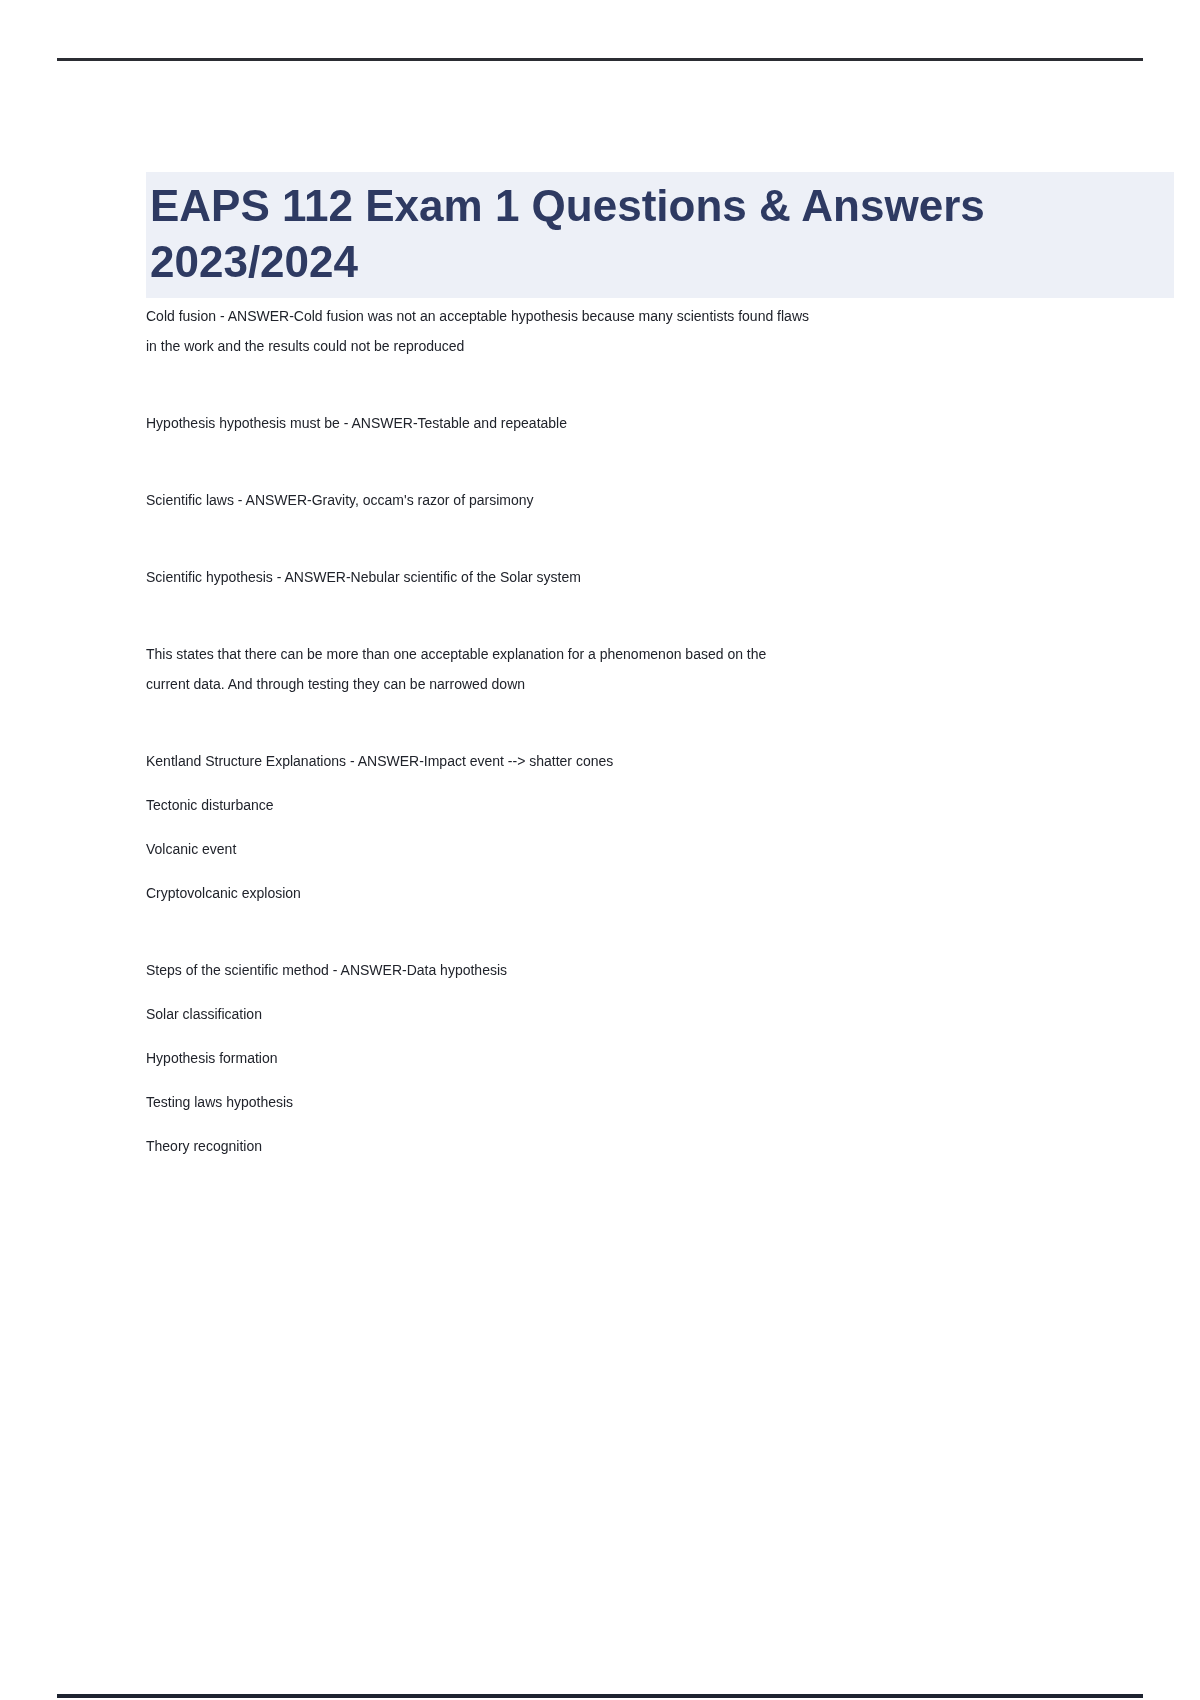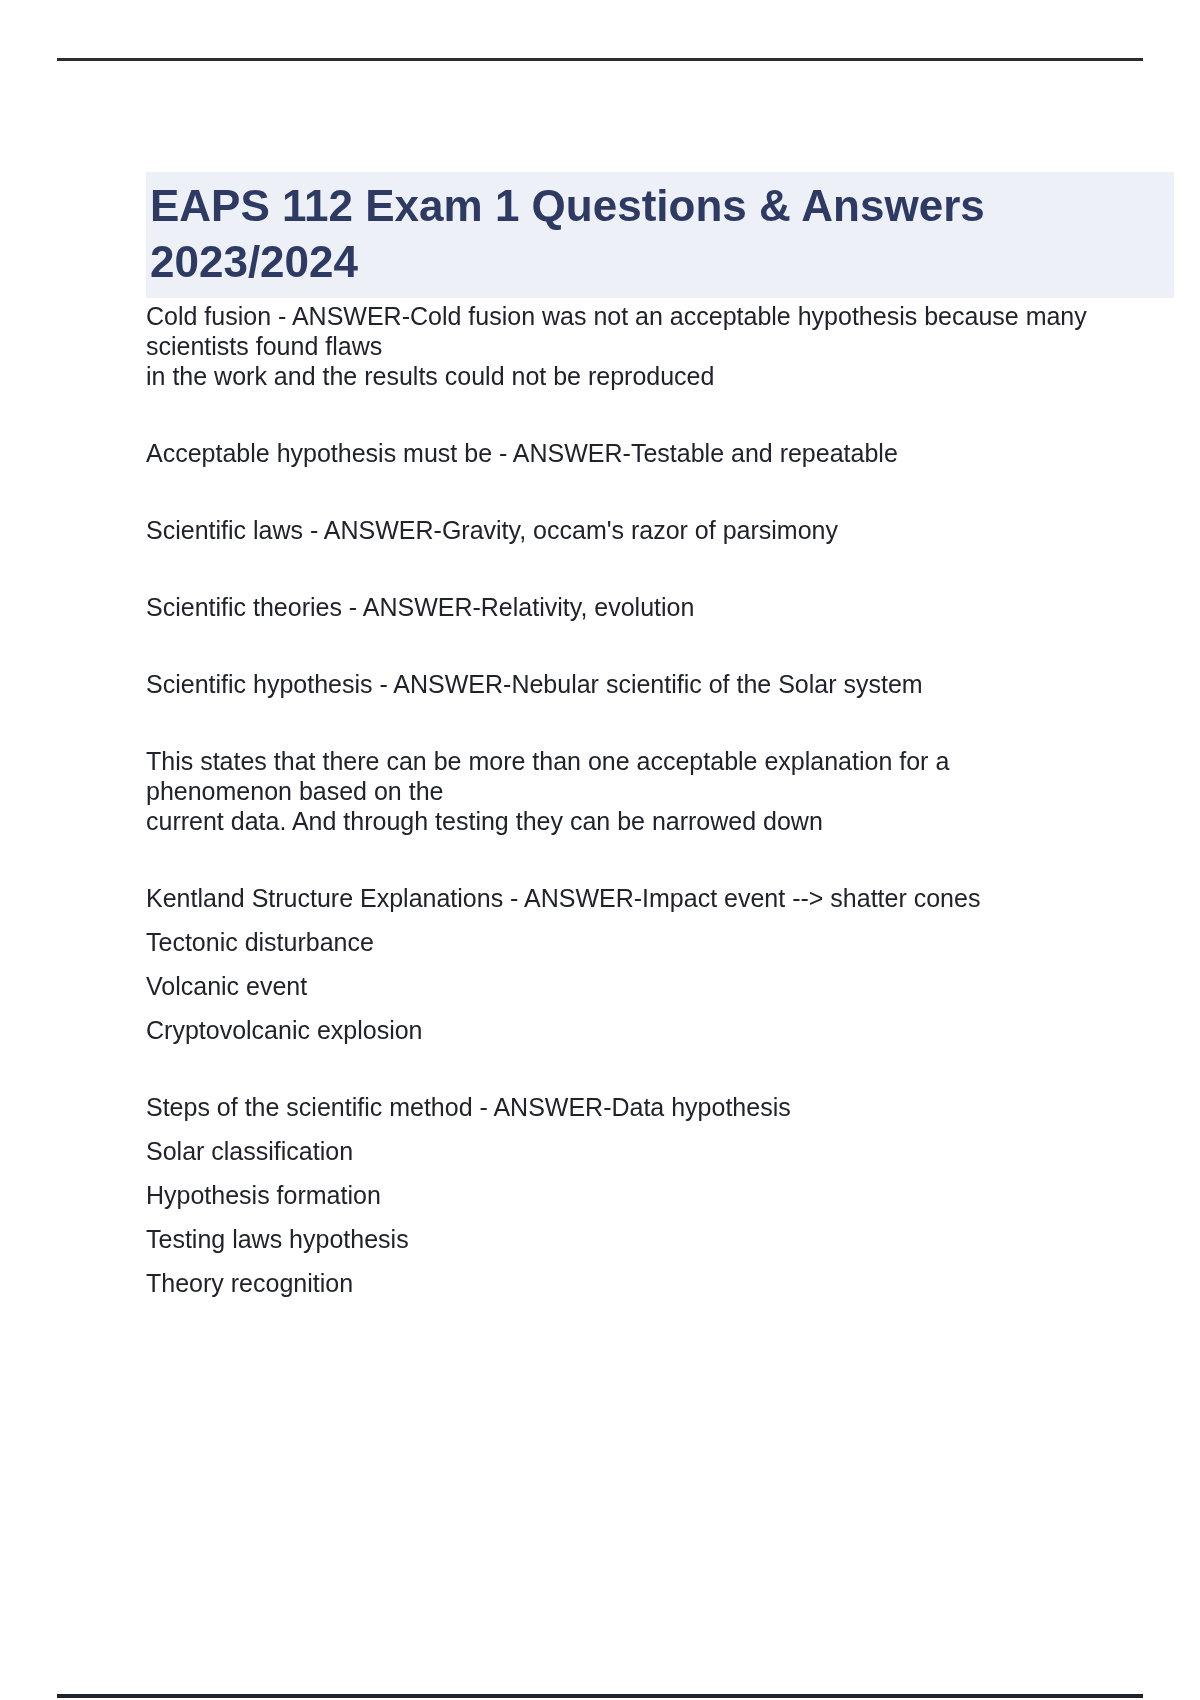--- a/index.html
+++ b/index.html
@@ -44,21 +44,21 @@
     letter-spacing: 0px;
     white-space: pre-line;
   }
 
   .content {
     position: absolute;
     left: 146px;
     top: 301px;
     width: 945px;
     color: var(--body-color, #20232b);
-    font-size: 25px;
+    font-size: 14px;
     line-height: 30px;
   }
   .qa-block {
     margin: 0 0 47px 0;
   }
   .qa-block p {
     margin: 0 0 14px 0;
     white-space: pre-line;
   }
 </style>
@@ -70,27 +70,24 @@
 
   <h1 class="doc-title">EAPS 112 Exam 1 Questions &amp; Answers
 2023/2024</h1>
 
   <div class="content">
       <div class="qa-block">
         <p>Cold fusion - ANSWER-Cold fusion was not an acceptable hypothesis because many scientists found flaws
 in the work and the results could not be reproduced</p>
       </div>
       <div class="qa-block">
-        <p>Acceptable hypothesis must be - ANSWER-Testable and repeatable</p>
+        <p>Hypothesis hypothesis must be - ANSWER-Testable and repeatable</p>
       </div>
       <div class="qa-block">
         <p>Scientific laws - ANSWER-Gravity, occam's razor of parsimony</p>
-      </div>
-      <div class="qa-block">
-        <p>Scientific theories - ANSWER-Relativity, evolution</p>
       </div>
       <div class="qa-block">
         <p>Scientific hypothesis - ANSWER-Nebular scientific of the Solar system</p>
       </div>
       <div class="qa-block">
         <p>This states that there can be more than one acceptable explanation for a phenomenon based on the
 current data. And through testing they can be narrowed down</p>
       </div>
       <div class="qa-block">
         <p>Kentland Structure Explanations - ANSWER-Impact event --&gt; shatter cones</p>

